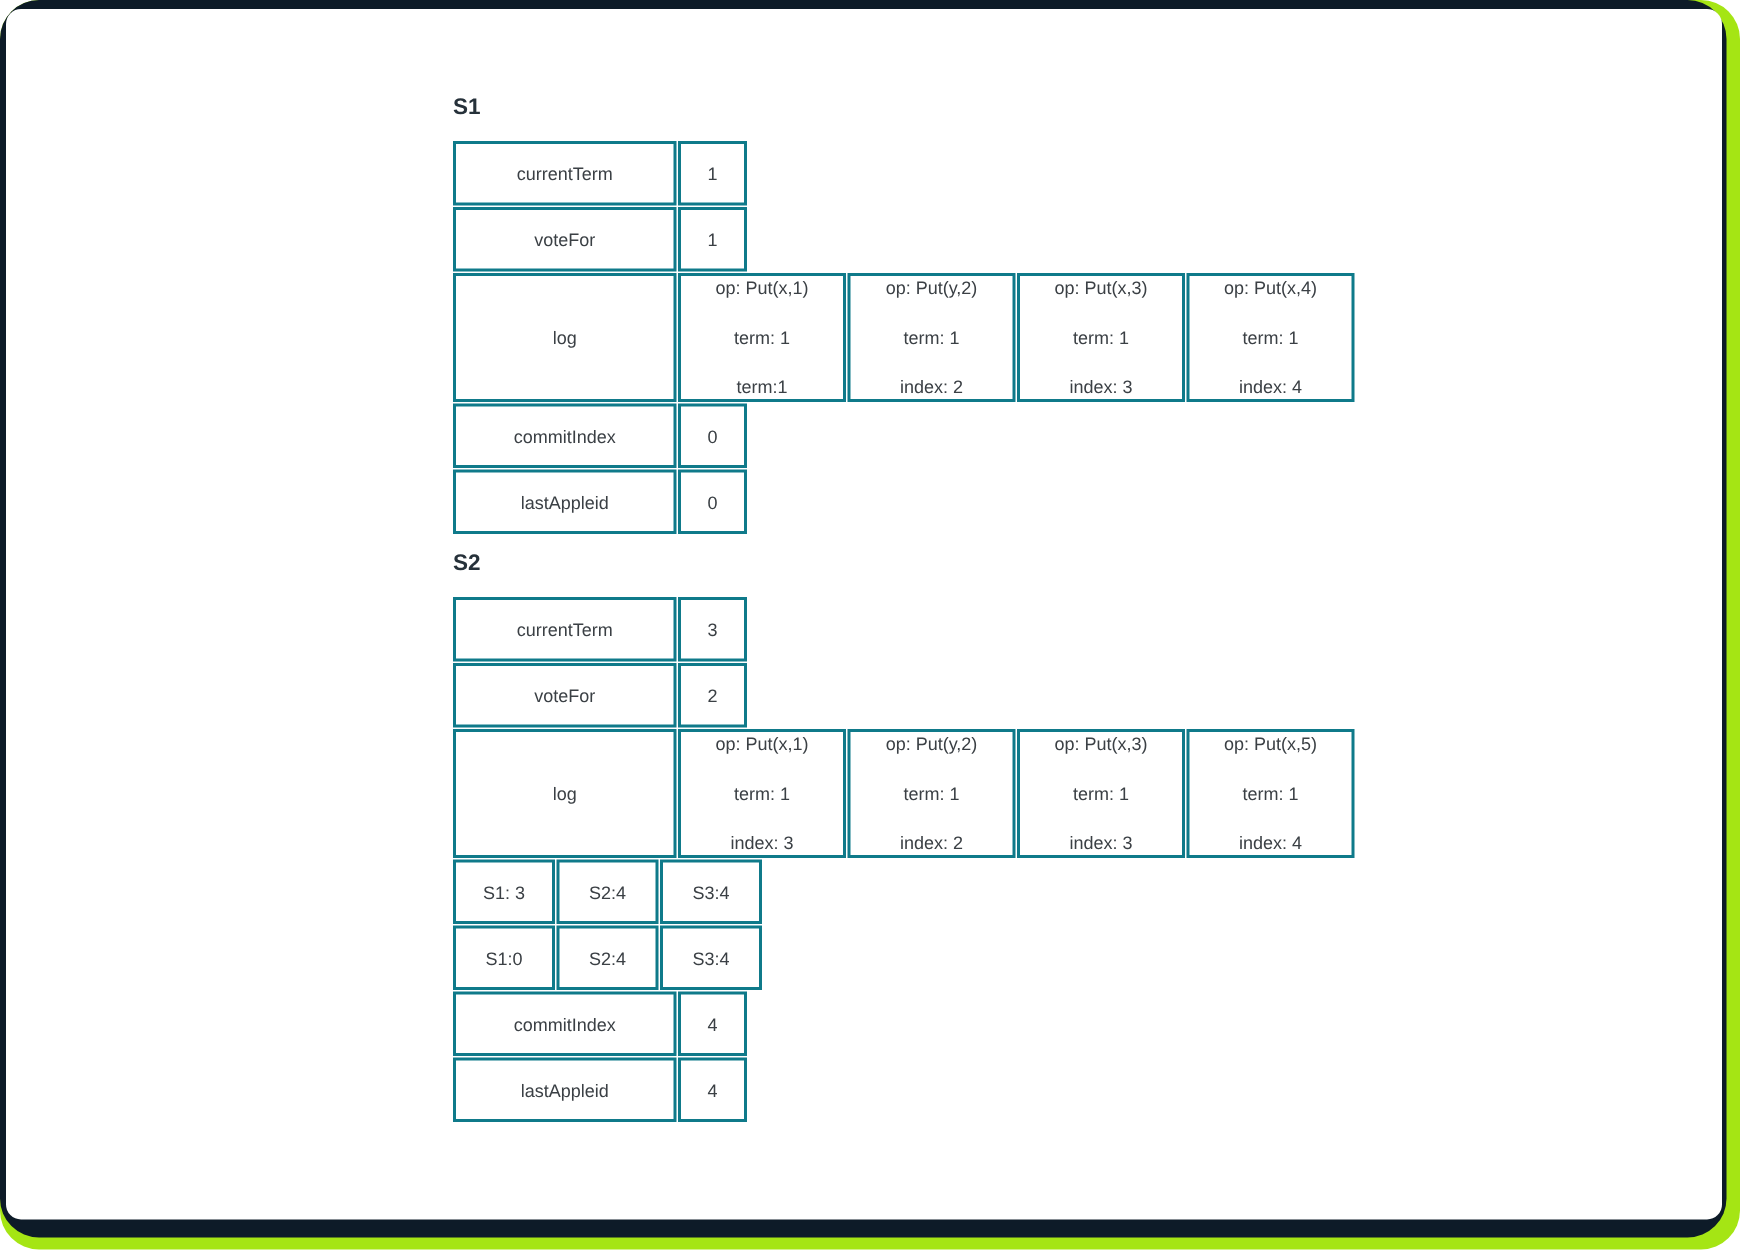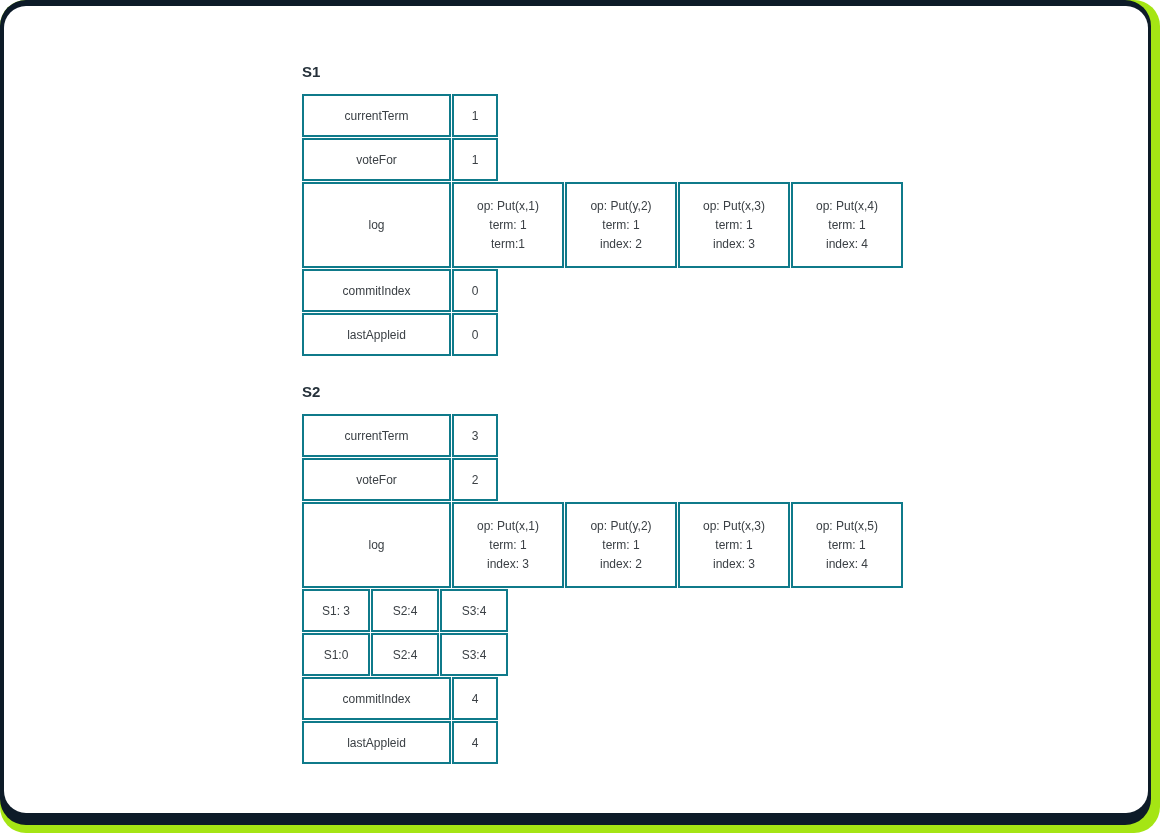--- a/index.html
+++ b/index.html
@@ -28,35 +28,35 @@
   .frame {
     position: absolute;
     left: 0; top: 0; right: 9px; bottom: 8px;
     background: var(--navy);
     border-radius: 26px;
   }
   .card {
     position: absolute;
     left: 4px; top: 6px; right: 3px; bottom: 12px;
     background: #ffffff;
-    border-radius: 22px;
+    border-radius: 10px;
   }
   .content {
     position: absolute;
     left: 298px; top: 58px;
   }
   .server-title {
     font-size: 15px;
     font-weight: 700;
     color: var(--title);
     line-height: 15px;
     margin-bottom: 15px;
   }
   .server-block { margin: 0; }
-  .server-block + .server-block { margin-top: 28px; }
+  .server-block + .server-block { margin-top: 12px; }
   .row {
     display: flex;
     column-gap: 1px;
     margin-top: 1px;
   }
   .row:first-of-type { margin-top: 0; }
   .cell {
     border: 2px solid var(--teal);
     background: #ffffff;
     display: flex;
@@ -66,20 +66,21 @@
     color: var(--text);
   }
   .label-cell  { width: 149px; height: 43px; }
   .value-cell  { width: 46px;  height: 43px; }
   .log-label   { width: 149px; height: 86px; }
   .log-entry {
     width: 112px; height: 86px;
     flex-direction: column;
     line-height: 19px;
     text-align: center;
+    gap: 14px;
   }
   .peer-cell   { width: 68px;  height: 43px; }
 </style>
 </head>
 <body>
 
 <div class="screen">
   <div class="glow"></div>
   <div class="frame">
     <div class="card">

